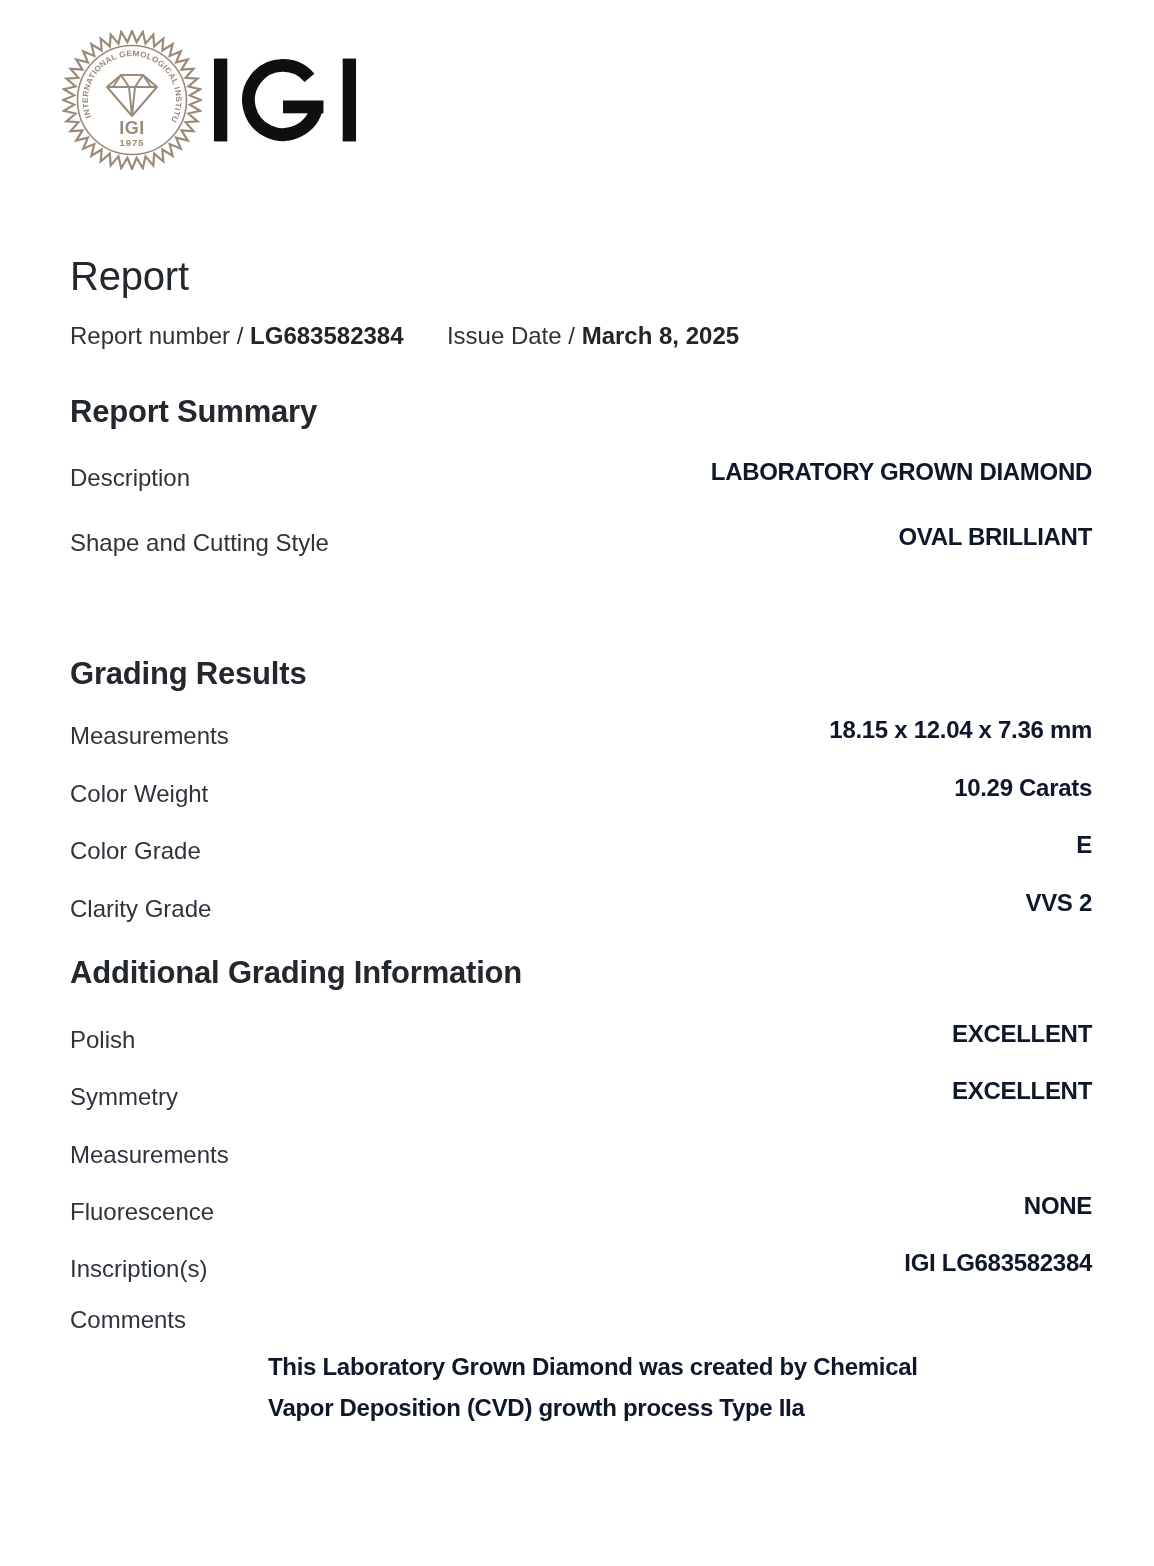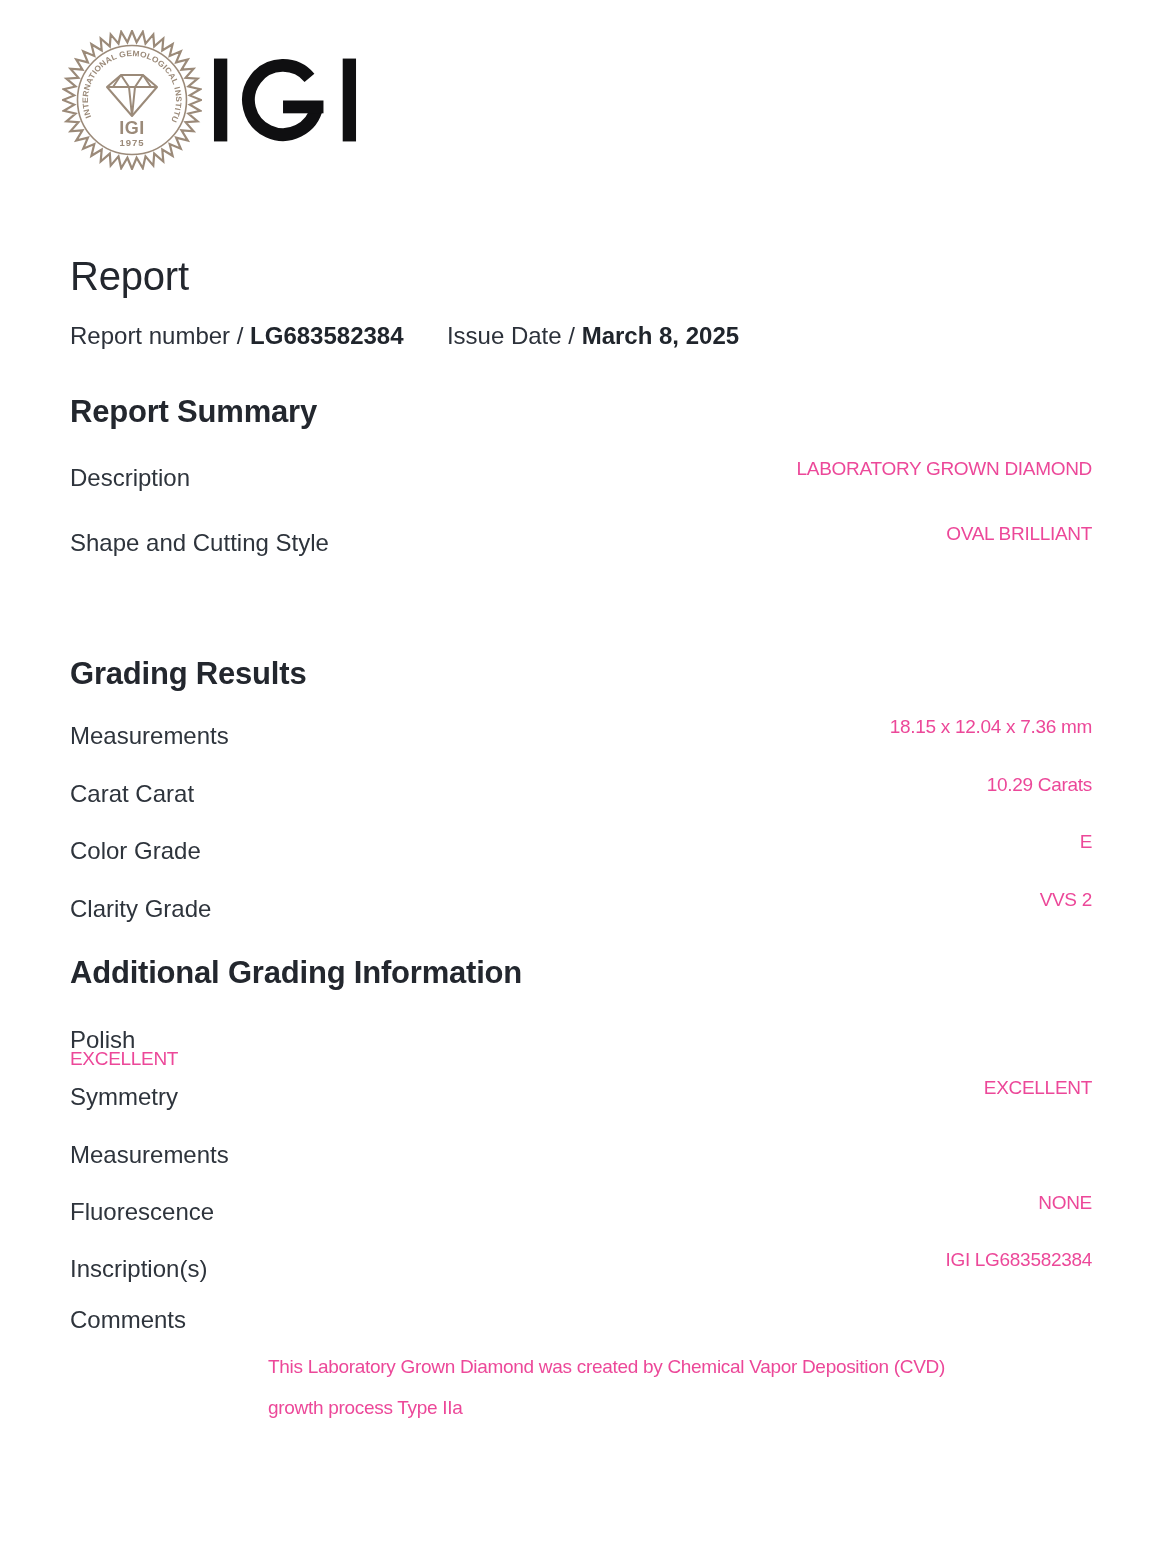--- a/index.html
+++ b/index.html
@@ -24,21 +24,21 @@
   .wordmark .g-arc { fill:none; stroke:#0f0f11; stroke-width:13; }
   
   .h1 { position:absolute; left:70px; font-size:40px; font-weight:400; color:#23272e; letter-spacing:-0.2px; }
   .h2 { position:absolute; left:70px; font-size:31px; font-weight:600; color:#23272e; letter-spacing:-0.2px; }
   .meta { position:absolute; left:70px; top:322px; font-size:24px; color:#2c313a; white-space:nowrap; }
   .meta .bold { font-weight:700; color:#20252c; }
   .meta-gap { display:inline-block; width:30px; }
   
   .row { position:absolute; left:70px; right:62px; display:flex; justify-content:space-between; align-items:flex-start; }
   .label { font-size:24px; color:#2e343c; }
-  .value { font-size:19px; font-weight:400; color:#ec4899; letter-spacing:-0.3px; position:relative; top:-6px; text-align:right; }
+  .value { font-size:24px; font-weight:700; color:#0f172a; letter-spacing:-0.3px; position:relative; top:-6px; text-align:right; }
   .row--comments { justify-content:flex-start; }
   .row--comments .label { width:198px; flex:0 0 auto; }
   .value--left { text-align:left; max-width:690px; line-height:41px; top:-3px;margin-top:43px; }
 </style>
 </head>
 <body>
 
 <div class="page">
 
   <svg class="seal" width="140" height="140" viewBox="0 0 140 140" aria-label="INTERNATIONAL GEMOLOGICAL INSTITUTE">
@@ -86,35 +86,35 @@
     <span class="value">OVAL BRILLIANT</span>
   </div>
 
   <div class="h2" style="top:656px;">Grading Results</div>
 
   <div class="row" style="top:722px;">
     <span class="label">Measurements</span>
     <span class="value">18.15 x 12.04 x 7.36 mm</span>
   </div>
   <div class="row" style="top:780px;">
-    <span class="label">Carat Carat</span>
+    <span class="label">Color Weight</span>
     <span class="value">10.29 Carats</span>
   </div>
   <div class="row" style="top:837px;">
     <span class="label">Color Grade</span>
     <span class="value">E</span>
   </div>
   <div class="row" style="top:895px;">
     <span class="label">Clarity Grade</span>
     <span class="value">VVS 2</span>
   </div>
 
   <div class="h2" style="top:955px;">Additional Grading Information</div>
 
-  <div class="row" style="top:1026px;flex-direction:column;">
+  <div class="row" style="top:1026px;">
     <span class="label">Polish</span>
     <span class="value">EXCELLENT</span>
   </div>
   <div class="row" style="top:1083px;">
     <span class="label">Symmetry</span>
     <span class="value">EXCELLENT</span>
   </div>
   <div class="row" style="top:1141px;">
     <span class="label">Measurements</span>
     <span class="value"></span>

